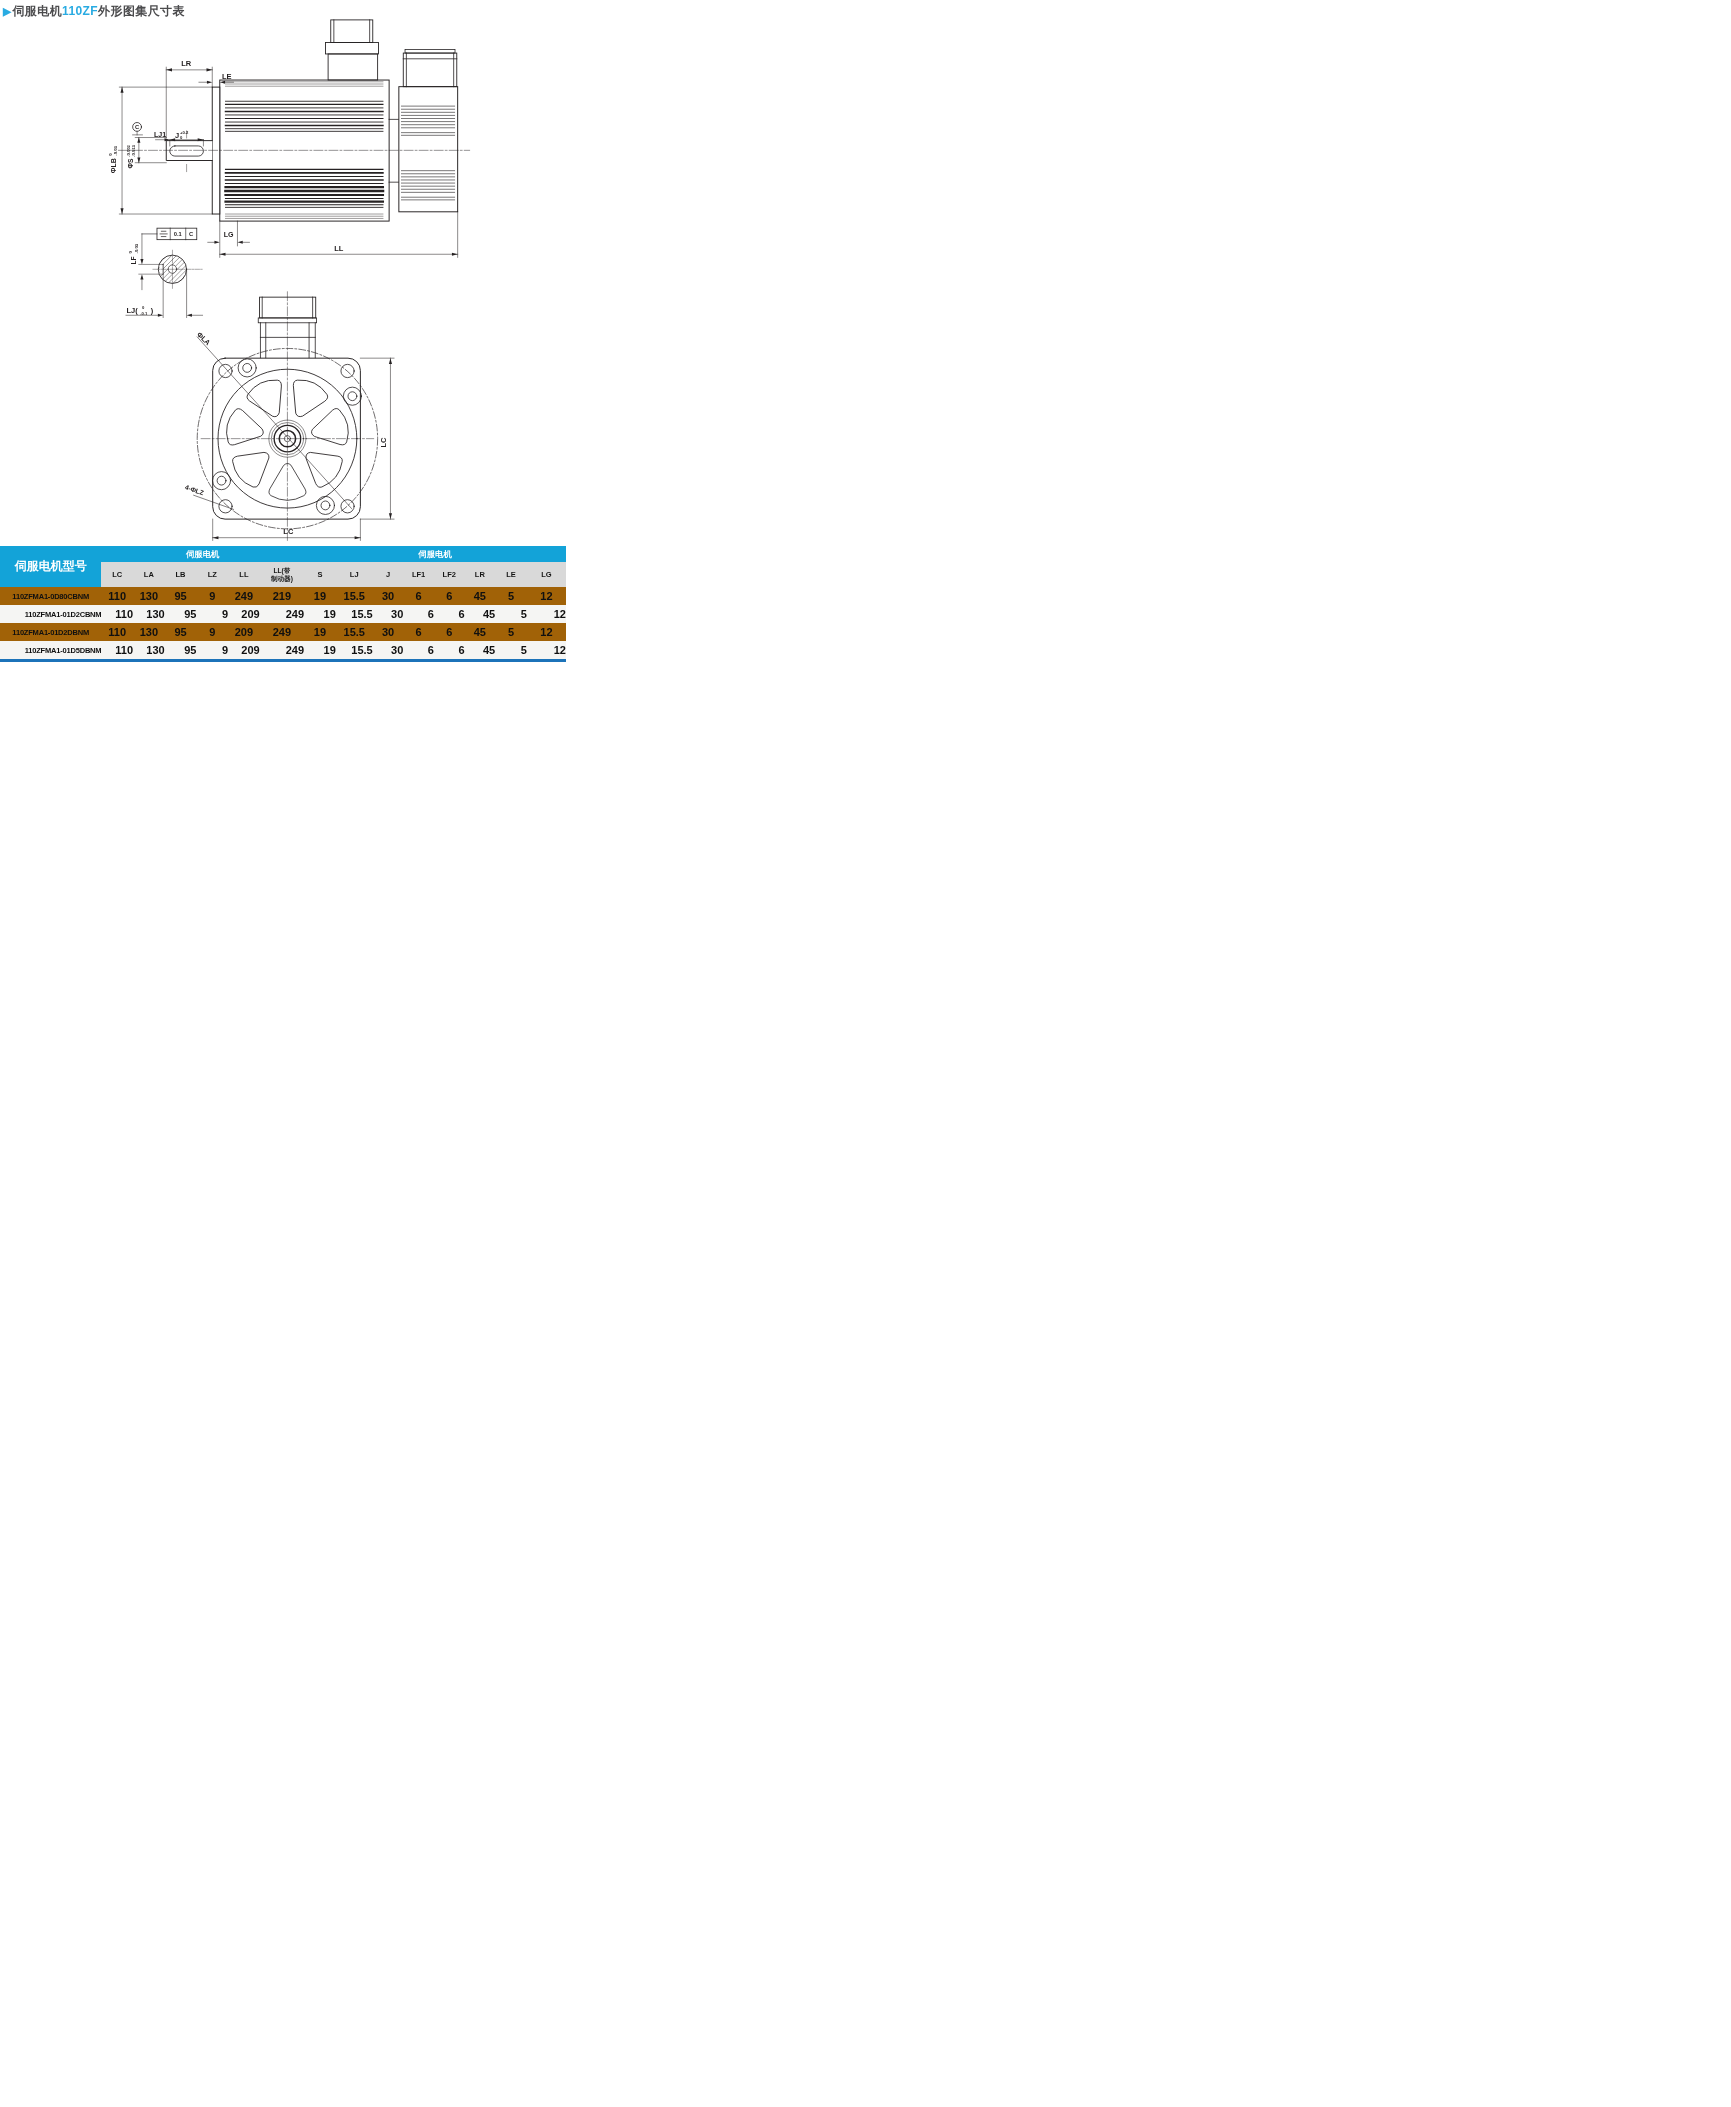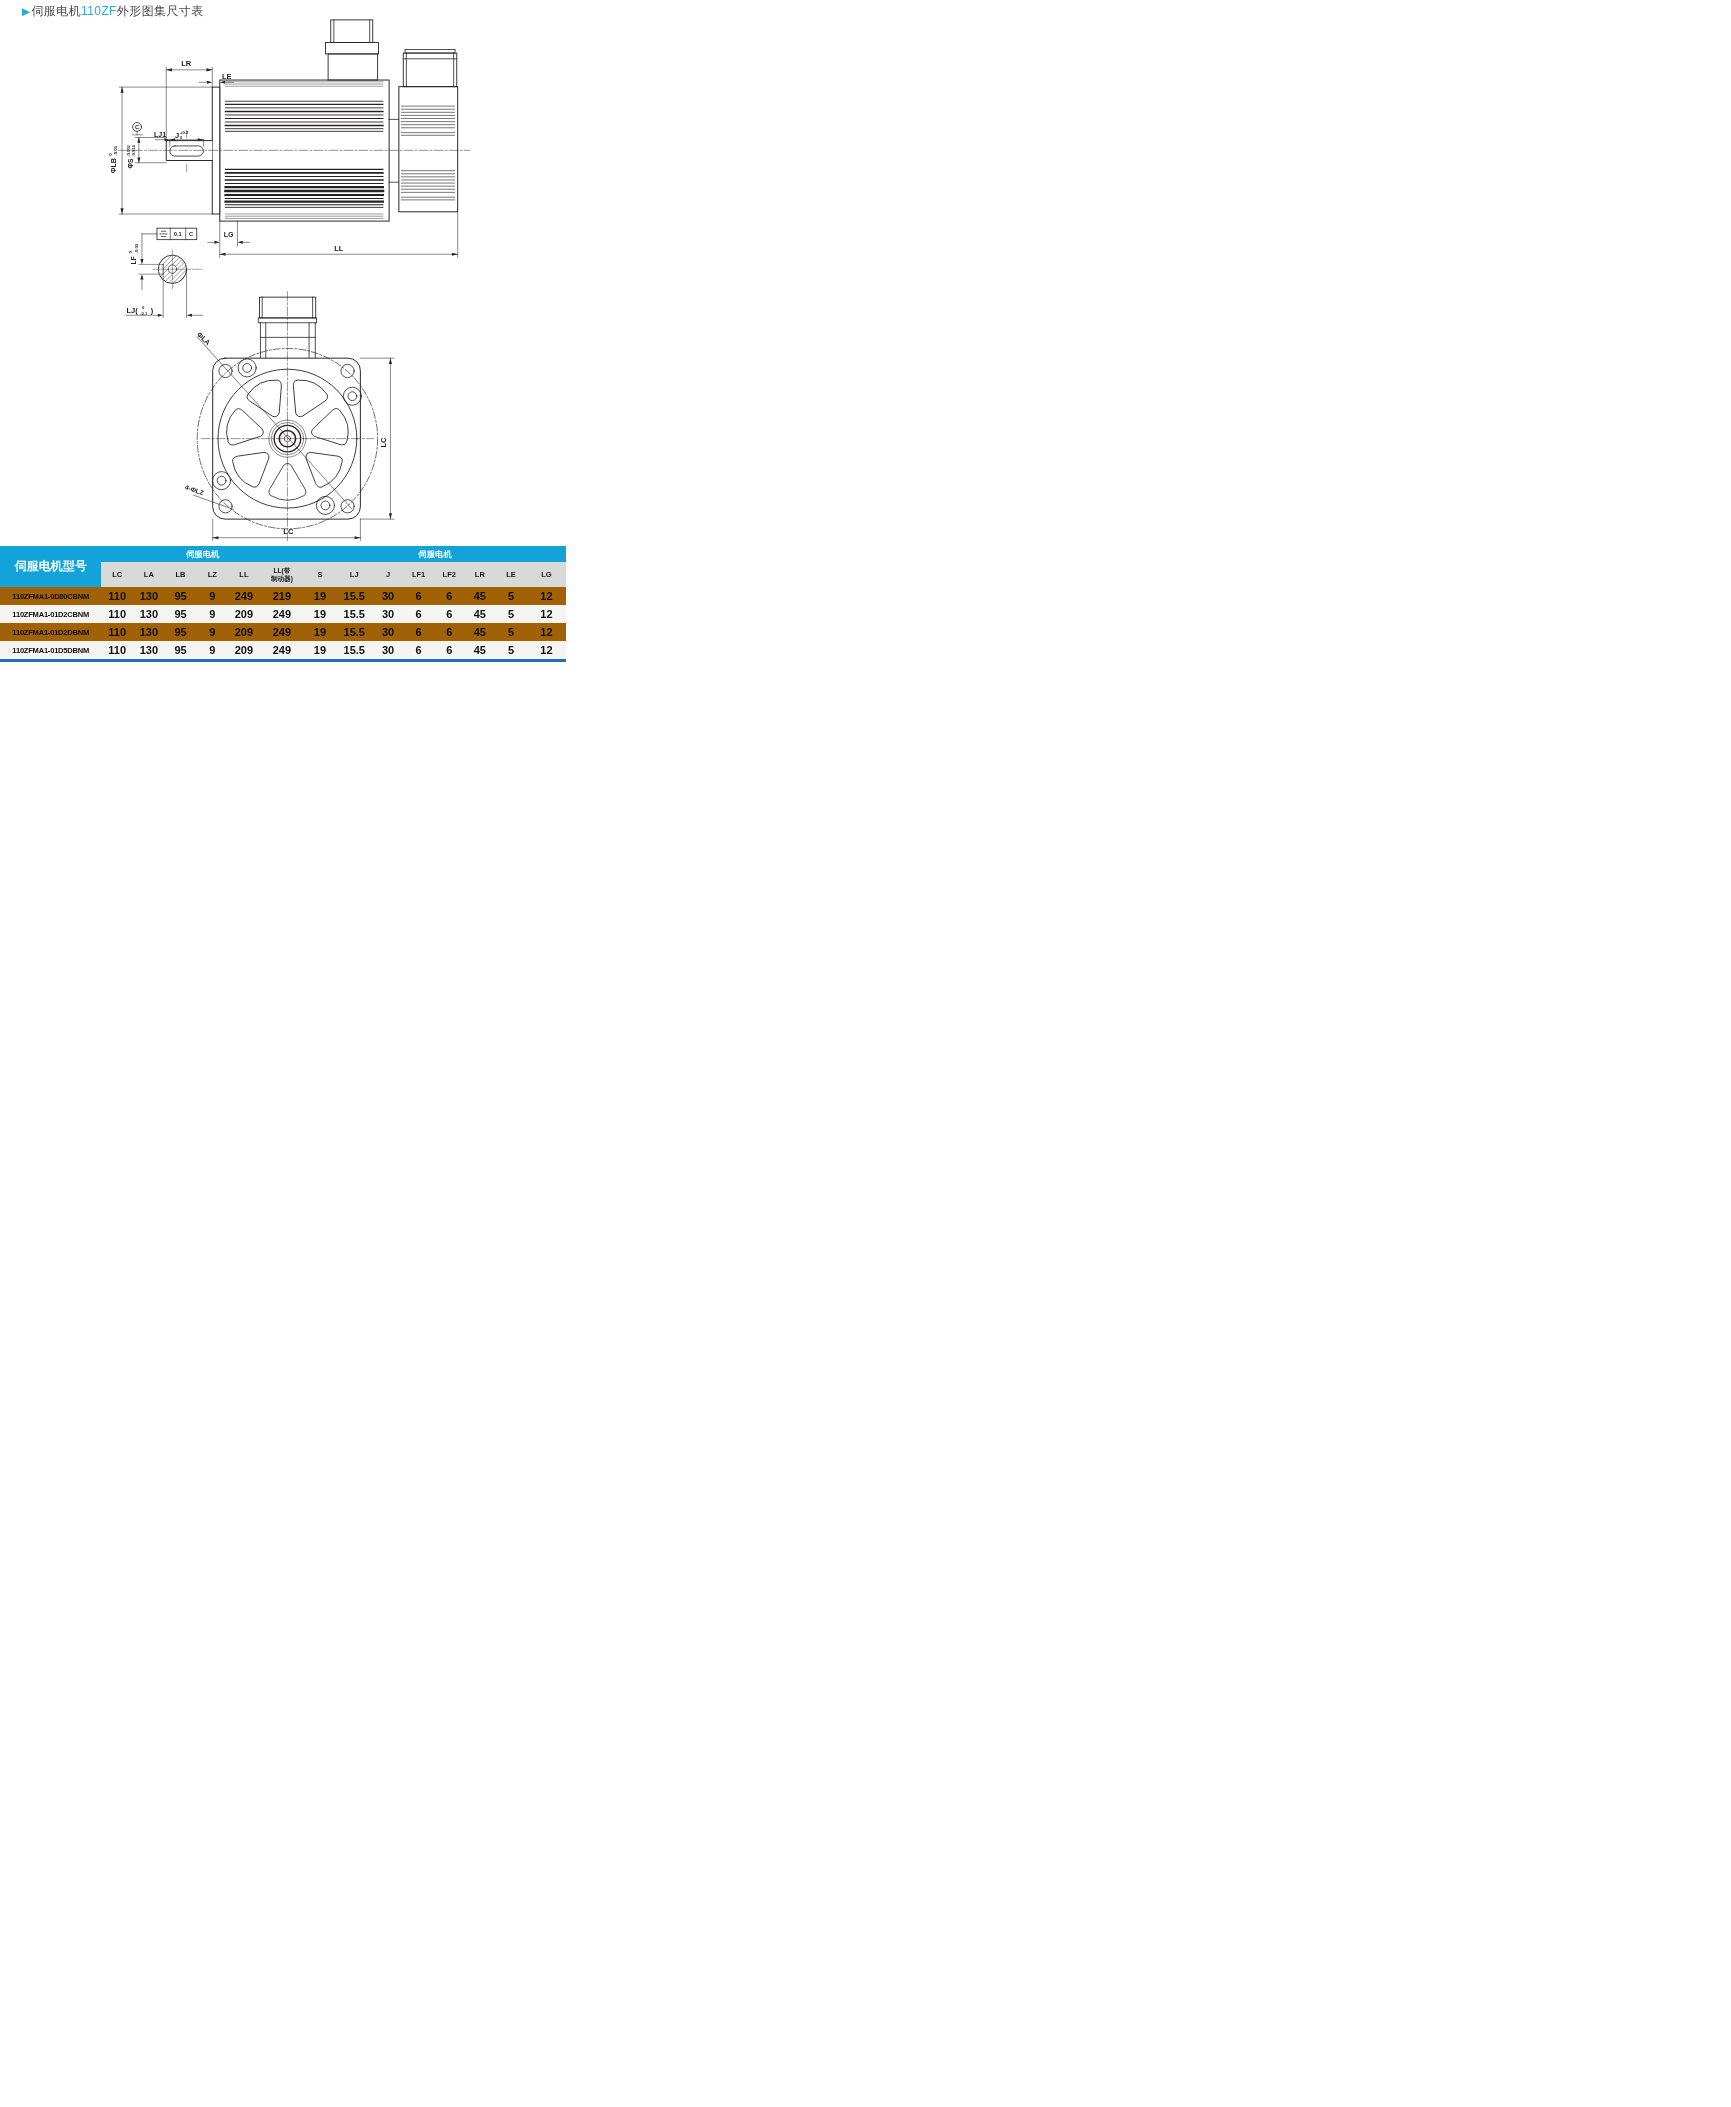--- a/index.html
+++ b/index.html
@@ -1,36 +1,36 @@
 <!DOCTYPE html>
 <html style="font-size:7px"><head>
 <meta charset="utf-8">
 <style>
   html,body{margin:0;padding:0;background:#fff;}
   body{width:566px;height:690px;position:relative;font-family:"Liberation Sans",sans-serif;overflow:hidden;}
-  .page-title{position:absolute;left:22px;top:2.7px;font-size:12px;font-weight:normal;color:#4c4c4e;letter-spacing:0.4px;z-index:5;}
+  .page-title{position:absolute;left:3px;top:2.7px;font-size:12px;font-weight:bold;color:#4c4c4e;letter-spacing:0.4px;z-index:5;}
   .page-title .tri{color:#29abe2;margin-right:0.9px;font-size:10.6px;}
   .page-title .accent{color:#29abe2;}
   svg text{font-family:"Liberation Sans",sans-serif;fill:#262223;}
   .dt{font-weight:bold;font-size:17px;}
   .dt16{font-weight:bold;font-size:16px;}
   .dt15{font-weight:bold;font-size:15px;}
   .dts{font-weight:bold;font-size:9.5px;}
   .mid{text-anchor:middle;}
   
   .spec-wrap{position:absolute;left:0;top:546px;width:566px;z-index:4;}
   table.spec{border-collapse:separate;border-spacing:0.9px;width:566px;table-layout:fixed;}
   table.spec th,table.spec td{padding:0;text-align:center;vertical-align:middle;}
   .hd-blue{background:#13a3d8;color:#fff;font-weight:bold;}
   .hd-model{font-size:12px;}
   .hd-group{font-size:8.4px;height:16px;}
   .hd-sub{background:#d9d9d9;color:#161616;font-weight:bold;font-size:7.5px;height:25px;}
   .hd-sub .l2{display:block;font-size:6.6px;line-height:1.2;}
   tr.r-odd td{background:#a16207;}
-  tr.r-even td{background:#f5f5f3;}
+  tr.r-even td{background:#f5f5f3;text-align:right;}
   td.model{font-size:7.5px;font-weight:bold;letter-spacing:-0.2px;color:#101010;}
   td.num{font-size:11px;color:#101010;height:18px;font-weight:bold;}
   .bottom-bar{height:2.7px;background:#1c73b9;margin-top:0px;}
 </style>
 </head>
 <body>
 
 
 
 <div class="page-title">

